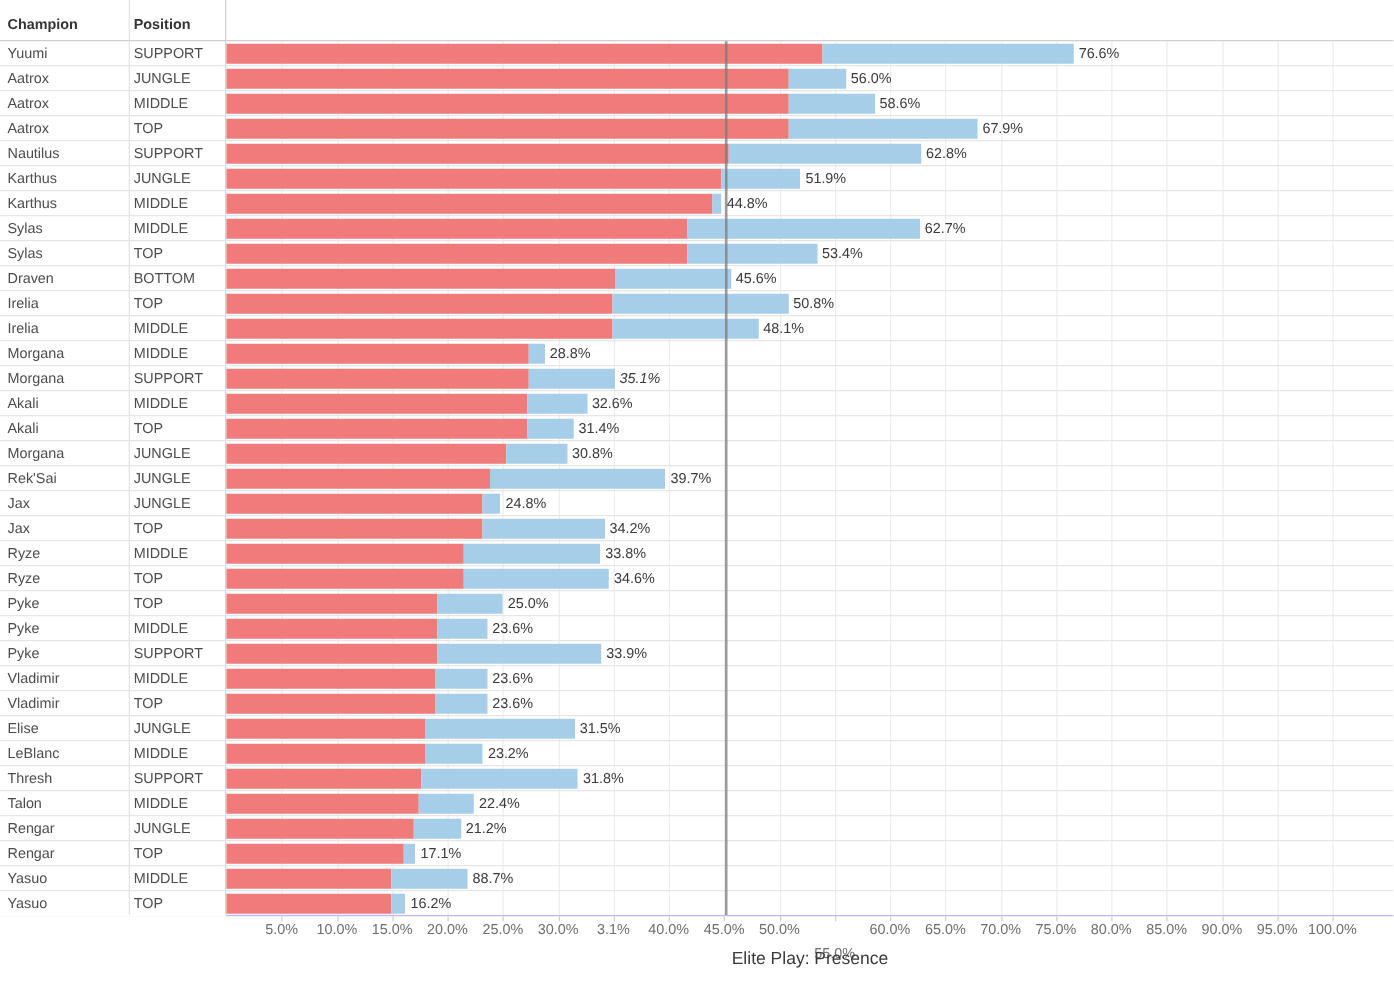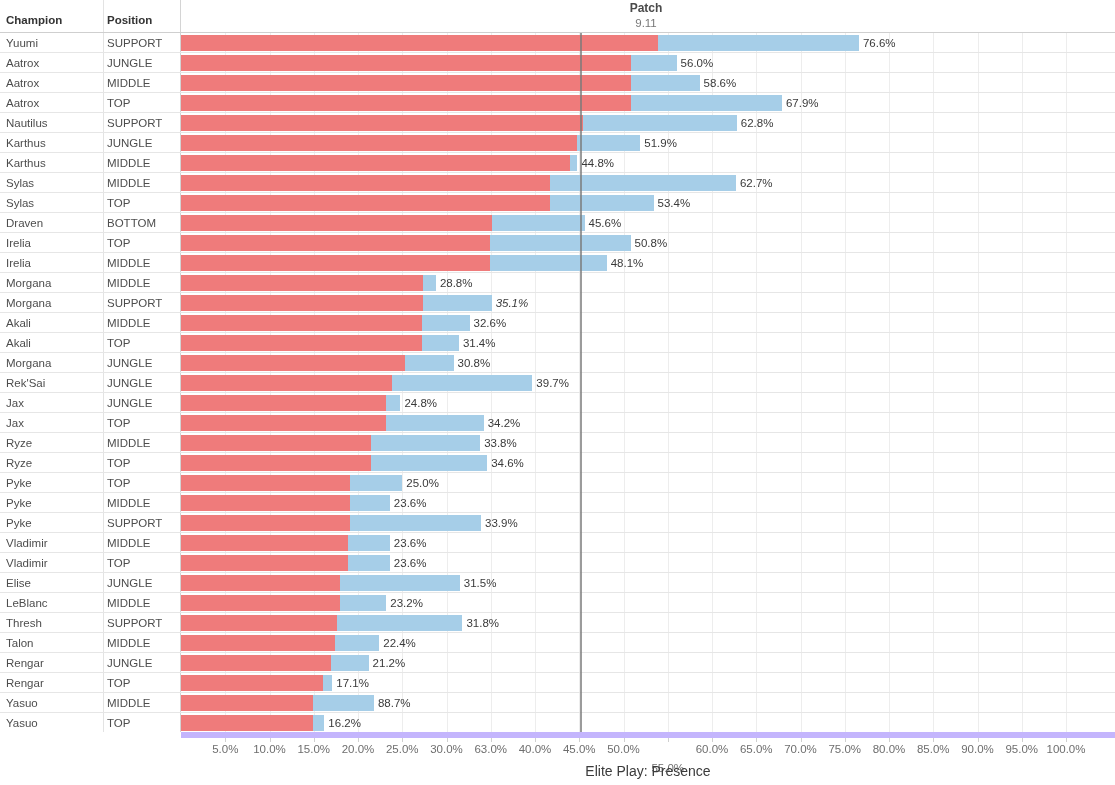--- a/index.html
+++ b/index.html
@@ -153,21 +153,21 @@
     white-space: nowrap;
     line-height: 14px;
   }
 
   
   .axis-band {
     position: absolute;
     left: 181px; top: 732px;
     width: 934px;
     height: 53px;
-    border-top: 6px solid #c4b5fd;
+    border-top: 1px solid #c4b5fd;
     box-sizing: border-box;
   }
   .tick {
     position: absolute;
     top: 0;
     width: 1px;
     height: 4px;
     background: #d0d0d0;
   }
   .tick-label {
@@ -198,24 +198,20 @@
     height: 53px;
     border-top: 1px solid #ffffff;
     box-sizing: border-box;
   }
 </style>
 </head>
 <body>
 
 <div id="viz">
 
-  <div class="top-band">
-    <div class="patch-title">Patch</div>
-    <div class="patch-value">9.11</div>
-  </div>
 
   <div class="pane-left">
     <div class="vsep"></div>
     <div class="col-head c1">Champion</div>
     <div class="col-head c2">Position</div>
     <div class="head-rule"></div>
     <div id="left-rows">
         <div class="row-label" style="top: 33px;">
           <span class="champ">Yuumi</span>
           <span class="pos">SUPPORT</span>
@@ -574,21 +570,21 @@
         <div class="tick-label" style="left: 88.5px;">10.0%</div>
         <div class="tick" style="left: 132.75px;"></div>
         <div class="tick-label" style="left: 132.75px;">15.0%</div>
         <div class="tick" style="left: 177px;"></div>
         <div class="tick-label" style="left: 177px;">20.0%</div>
         <div class="tick" style="left: 221.25px;"></div>
         <div class="tick-label" style="left: 221.25px;">25.0%</div>
         <div class="tick" style="left: 265.5px;"></div>
         <div class="tick-label" style="left: 265.5px;">30.0%</div>
         <div class="tick" style="left: 309.75px;"></div>
-        <div class="tick-label" style="left: 309.75px;">63.0%</div>
+        <div class="tick-label" style="left: 309.75px;">3.1%</div>
         <div class="tick" style="left: 354px;"></div>
         <div class="tick-label" style="left: 354px;">40.0%</div>
         <div class="tick" style="left: 398.25px;"></div>
         <div class="tick-label" style="left: 398.25px;">45.0%</div>
         <div class="tick" style="left: 442.5px;"></div>
         <div class="tick-label" style="left: 442.5px;">50.0%</div>
         <div class="tick" style="left: 486.75px;"></div>
         <div class="tick-label" style="left: 486.75px; margin-top: 19px;">55.0%</div>
         <div class="tick" style="left: 531px;"></div>
         <div class="tick-label" style="left: 531px;">60.0%</div>

